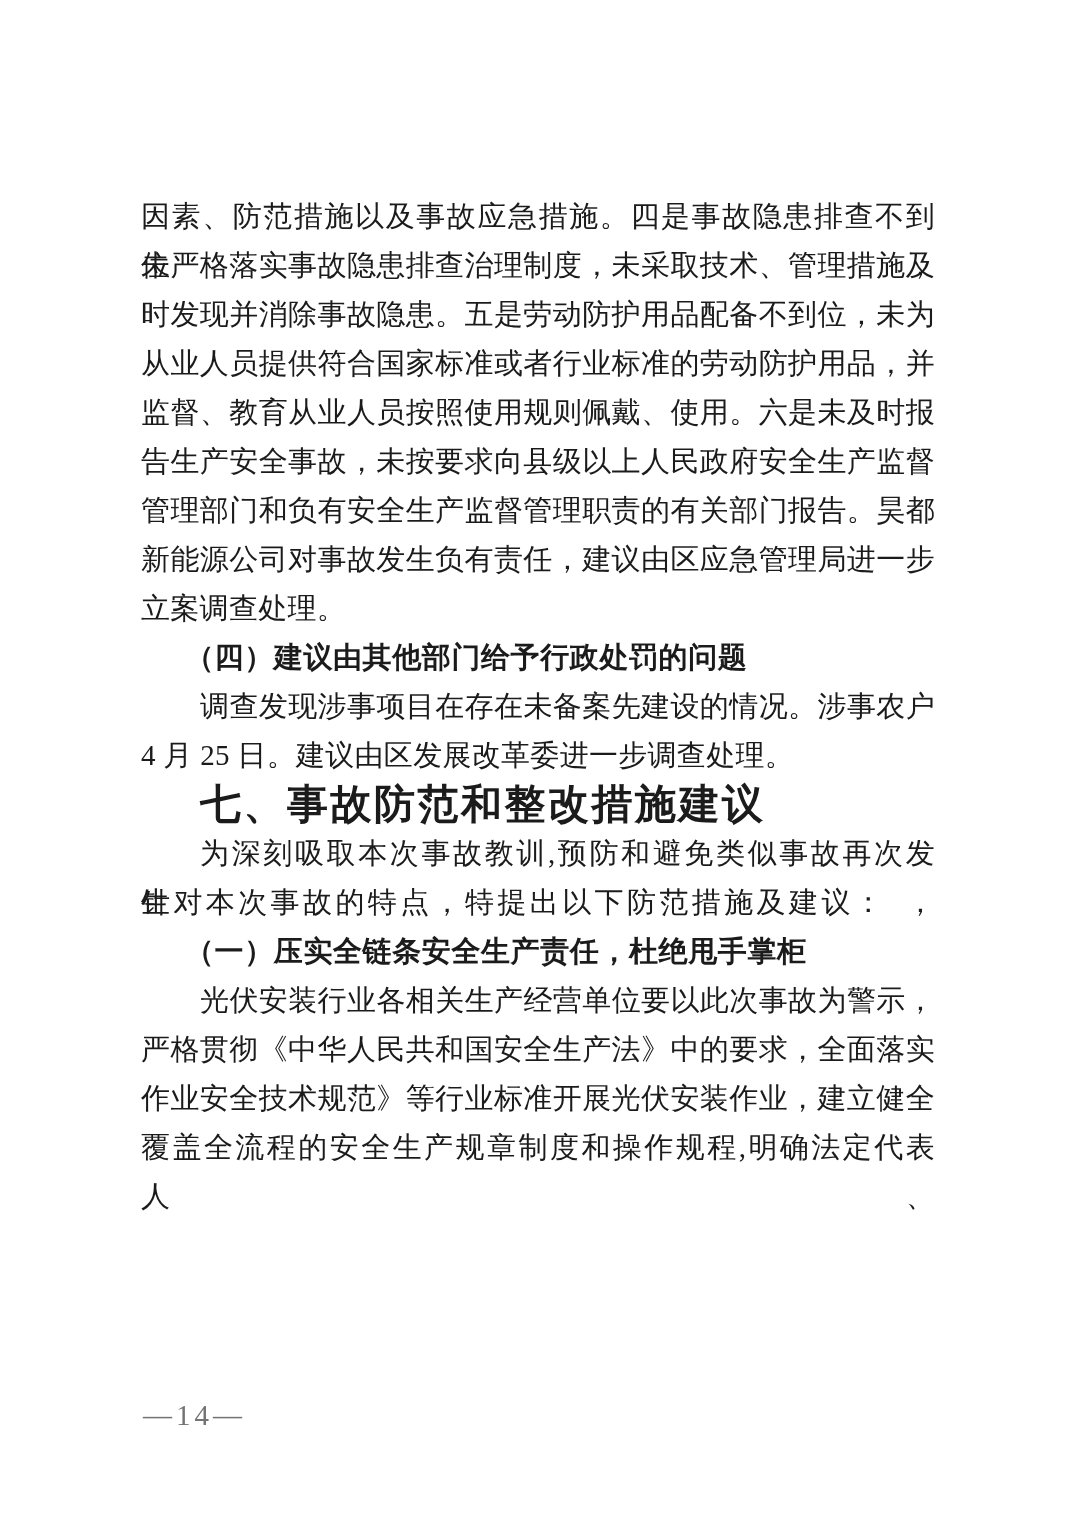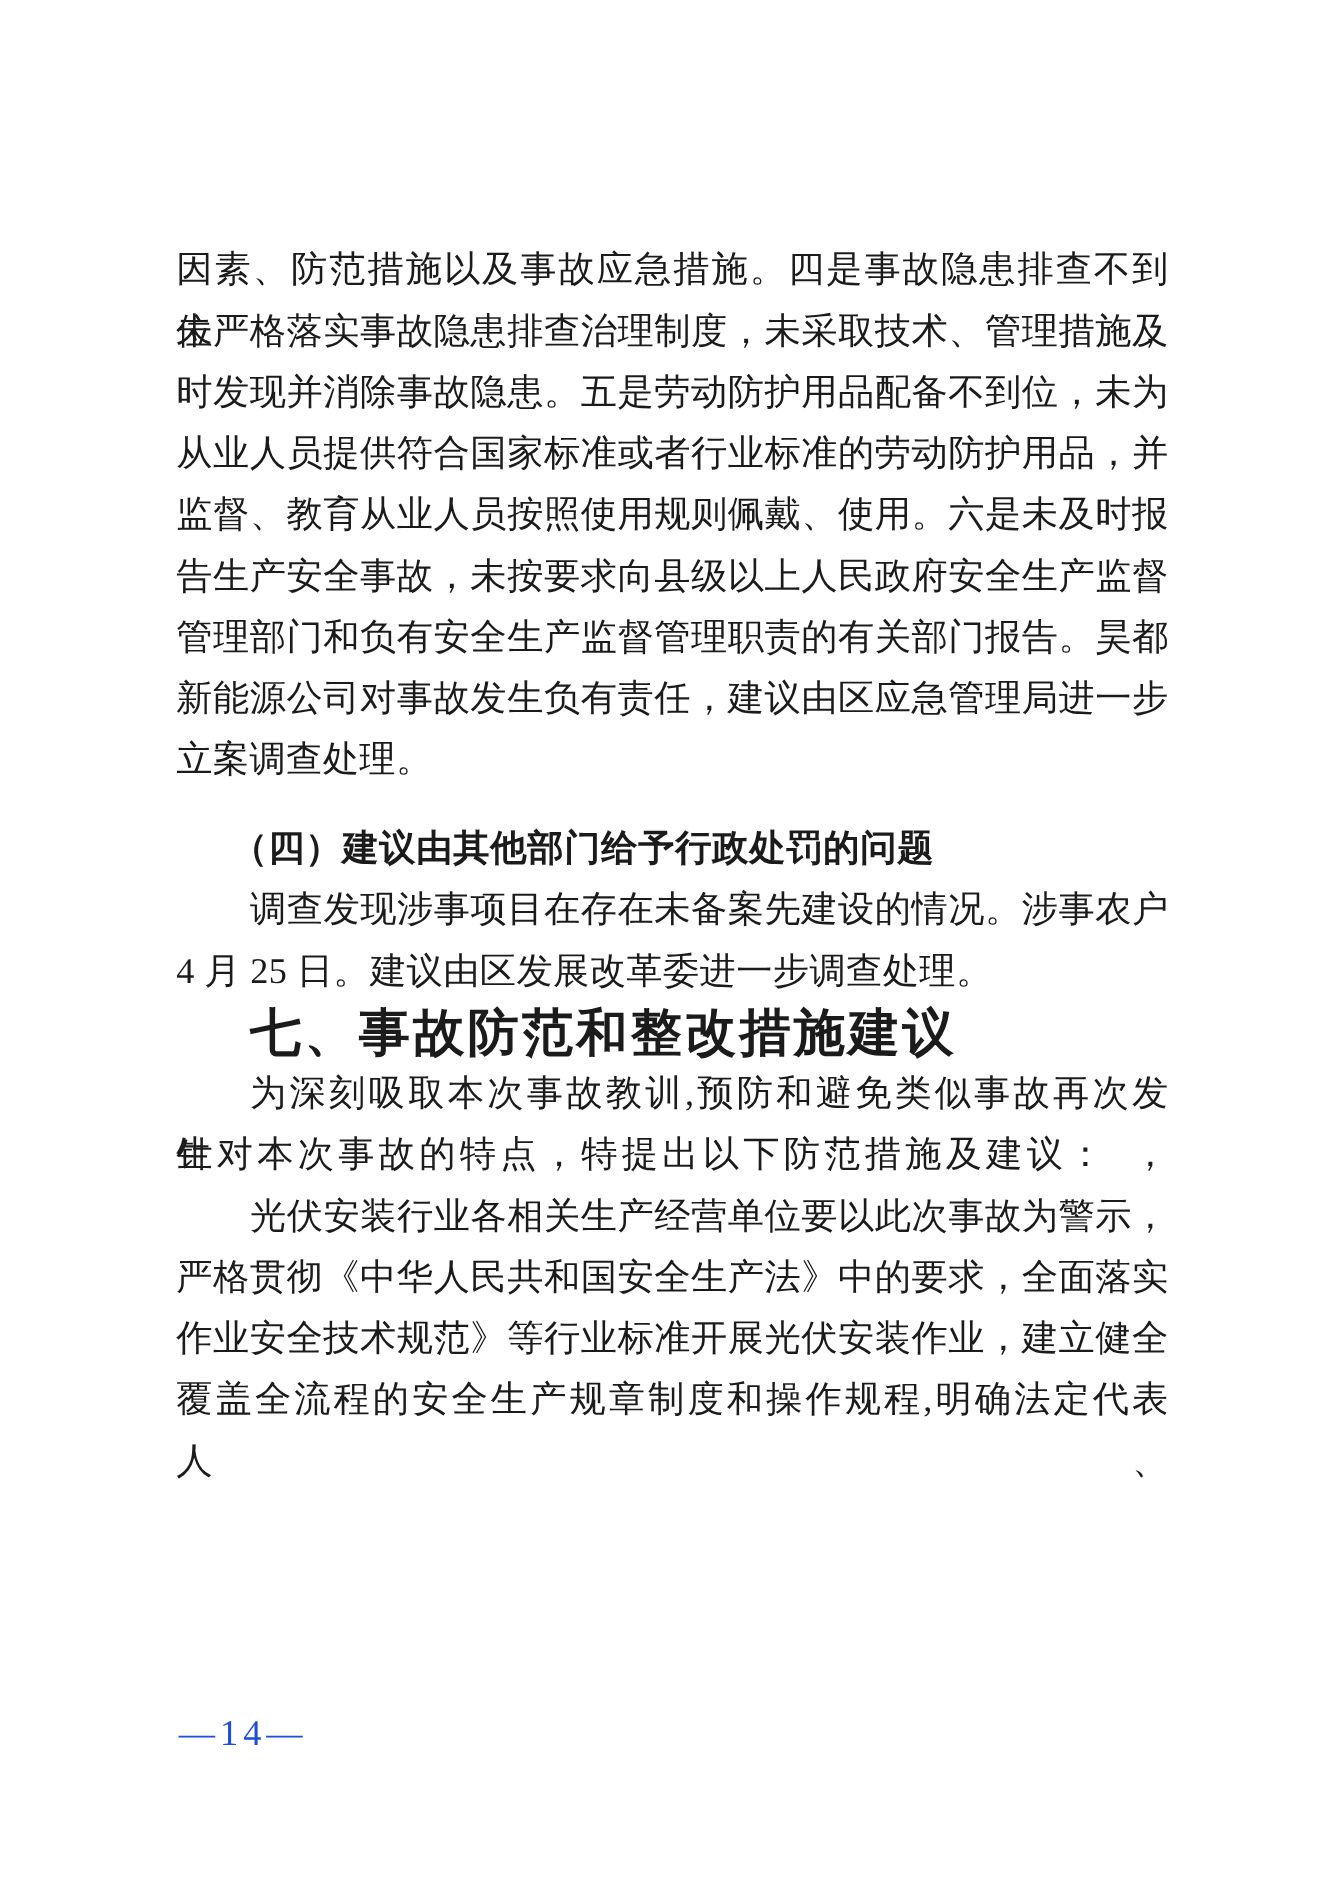--- a/index.html
+++ b/index.html
@@ -33,39 +33,39 @@
   
   .just {
     text-align: justify;
     text-align-last: justify;
   }
   
   .ind { text-indent: 59px; }
   
   .ind-h { text-indent: 44px; }
   
-  .kai { font-weight: bold; letter-spacing: 0.6px; margin-top: 22px; }
+  .kai { font-weight: bold; letter-spacing: 0.6px; }
   
   .hei {
     font-family: "Liberation Sans", "DejaVu Sans", sans-serif;
     font-weight: bold;
     font-size: 41px;
     letter-spacing: 2.5px;
   }
   
   .spread { letter-spacing: 3.4px; }
   .pagenum {
     position: absolute;
     left: 143px;
-    top: 1363px;
+    top: 1391px;
     height: 49px;
     line-height: 49px;
     font-size: 29px;
     letter-spacing: 4px;
-    color: #1d4ed8;
+    color: #737373;
     text-align: right;
   }
 </style>
 </head>
 <body>
 
 <div class="page">
   <div class="text-block">
     <div class="ln just">因素、防范措施以及事故应急措施。四是事故隐患排查不到位，</div>
     <div class="ln just">未严格落实事故隐患排查治理制度，未采取技术、管理措施及</div>
@@ -75,20 +75,21 @@
     <div class="ln just">告生产安全事故，未按要求向县级以上人民政府安全生产监督</div>
     <div class="ln just">管理部门和负有安全生产监督管理职责的有关部门报告。昊都</div>
     <div class="ln just">新能源公司对事故发生负有责任，建议由区应急管理局进一步</div>
     <div class="ln">立案调查处理。</div>
     <div class="ln kai ind-h">（四）建议由其他部门给予行政处罚的问题</div>
     <div class="ln just ind">调查发现涉事项目在存在未备案先建设的情况。涉事农户</div>
     <div class="ln">4 月 25 日。建议由区发展改革委进一步调查处理。</div>
     <div class="ln hei ind">七、事故防范和整改措施建议</div>
     <div class="ln just ind">为深刻吸取本次事故教训,预防和避免类似事故再次发生，</div>
     <div class="ln spread">针对本次事故的特点，特提出以下防范措施及建议：</div>
+    <div class="ln kai ind-h">（一）压实全链条安全生产责任，杜绝甩手掌柜</div>
     <div class="ln just ind">光伏安装行业各相关生产经营单位要以此次事故为警示，</div>
     <div class="ln just">严格贯彻《中华人民共和国安全生产法》中的要求，全面落实</div>
     <div class="ln just">作业安全技术规范》等行业标准开展光伏安装作业，建立健全</div>
     <div class="ln just">覆盖全流程的安全生产规章制度和操作规程,明确法定代表人、</div>
   </div>
 
   <div class="pagenum">—14—</div>
 </div>
 
 </body></html>

